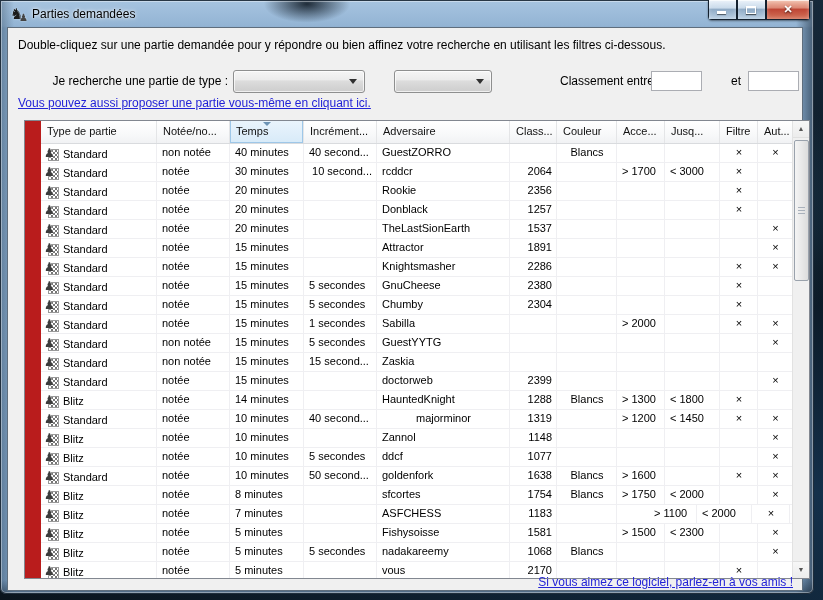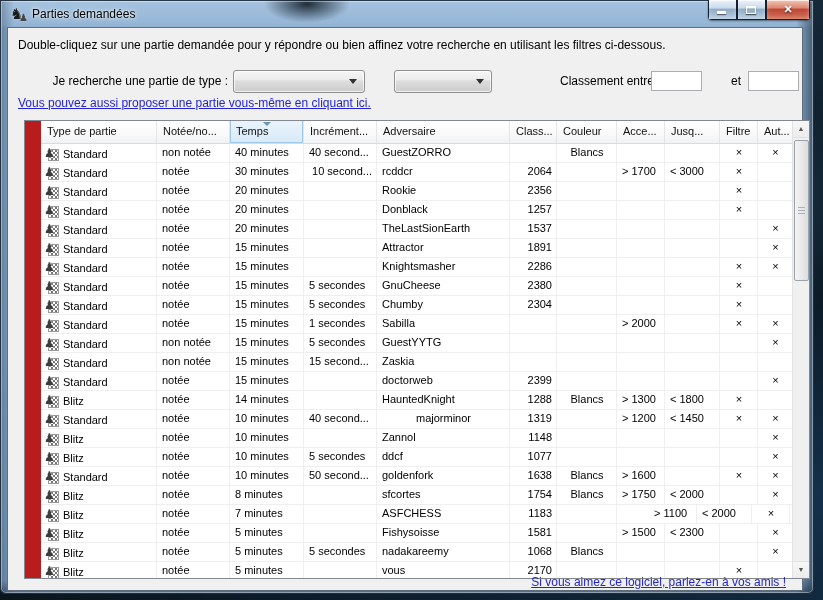--- a/index.html
+++ b/index.html
@@ -57,21 +57,21 @@
   .combo .arrow{position:absolute;right:7px;top:8px;width:0;height:0;
     border-left:4px solid transparent;border-right:4px solid transparent;border-top:5px solid #303030;}
   .rating-label{left:552px;top:46px;}
   .num-input{position:absolute;top:43px;height:18px;width:45px;border:1px solid #abadb3;
     background:#fff;font:12px "Liberation Sans",sans-serif;padding:0 2px;}
   .input-min{left:643px;}
   .input-max{left:740px;}
   .and-label{left:718px;top:46px;width:20px;text-align:center;}
   a.link{color:#2323d7;text-decoration:underline;font-size:12px;cursor:pointer;}
   .propose-link{position:absolute;left:10px;top:68px;}
-  .footer-link{position:absolute;right:16px;bottom:1px;}
+  .footer-link{position:absolute;right:9px;bottom:1px;}
 
   
   .listview{position:absolute;left:16px;top:92px;width:768px;height:457px;
     background:#b91c1c;border:1px solid #828790;overflow:hidden;padding-left:16px;}
   .lv-header{display:flex;height:22px;position:relative;
     background:linear-gradient(#ffffff,#f8f9fa 60%,#f1f2f4);
     border-bottom:1px solid #d9dbde;}
   .hcell{box-sizing:border-box;flex:none;padding:4px 0 0 6px;font-size:11px;color:#111;
     border-right:1px solid #e4e5e7;position:relative;white-space:nowrap;overflow:hidden;height:22px;}
   .hcell.sorted{background:linear-gradient(#eaf4fc,#d7eaf8);

